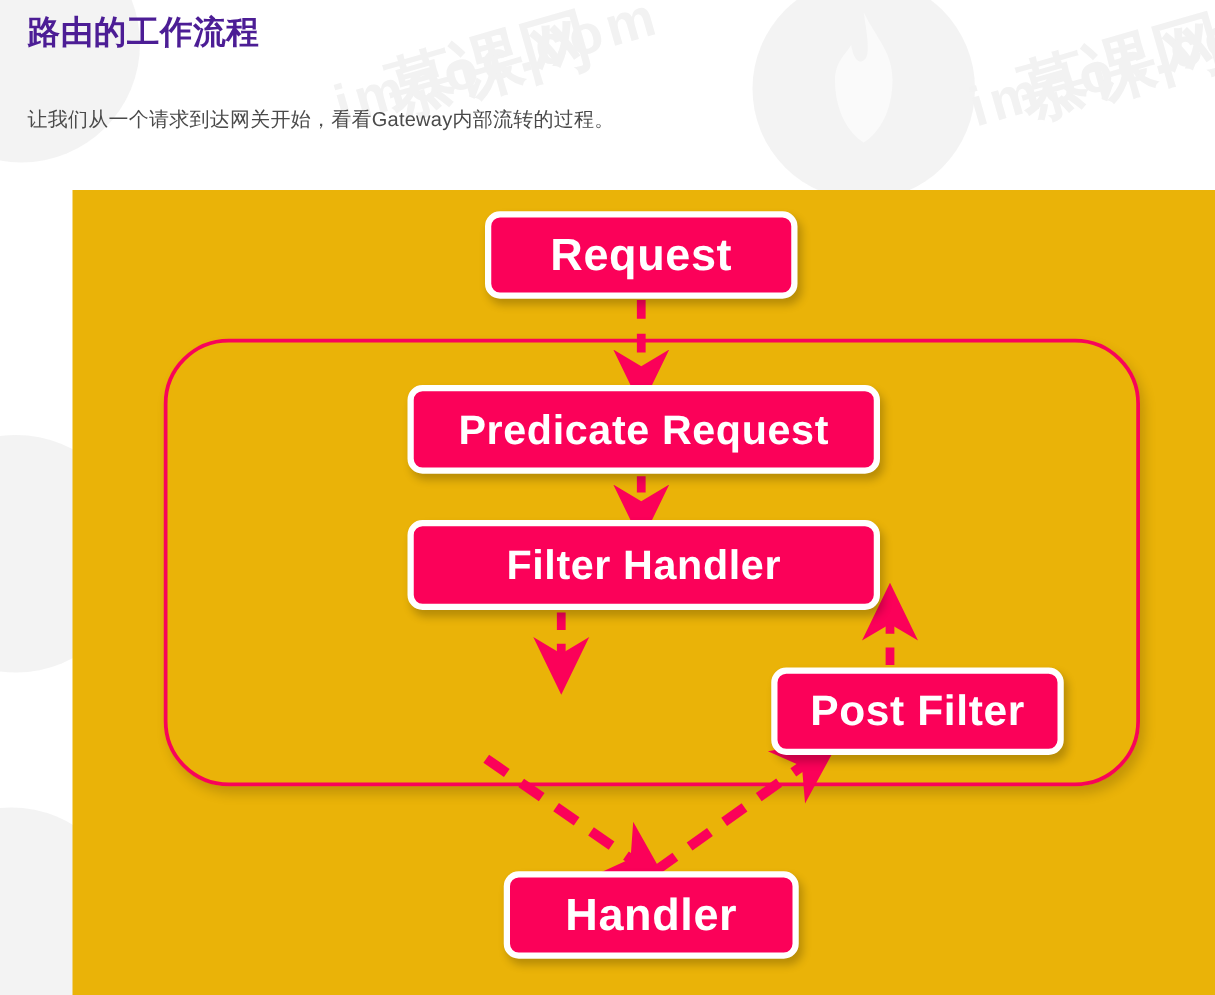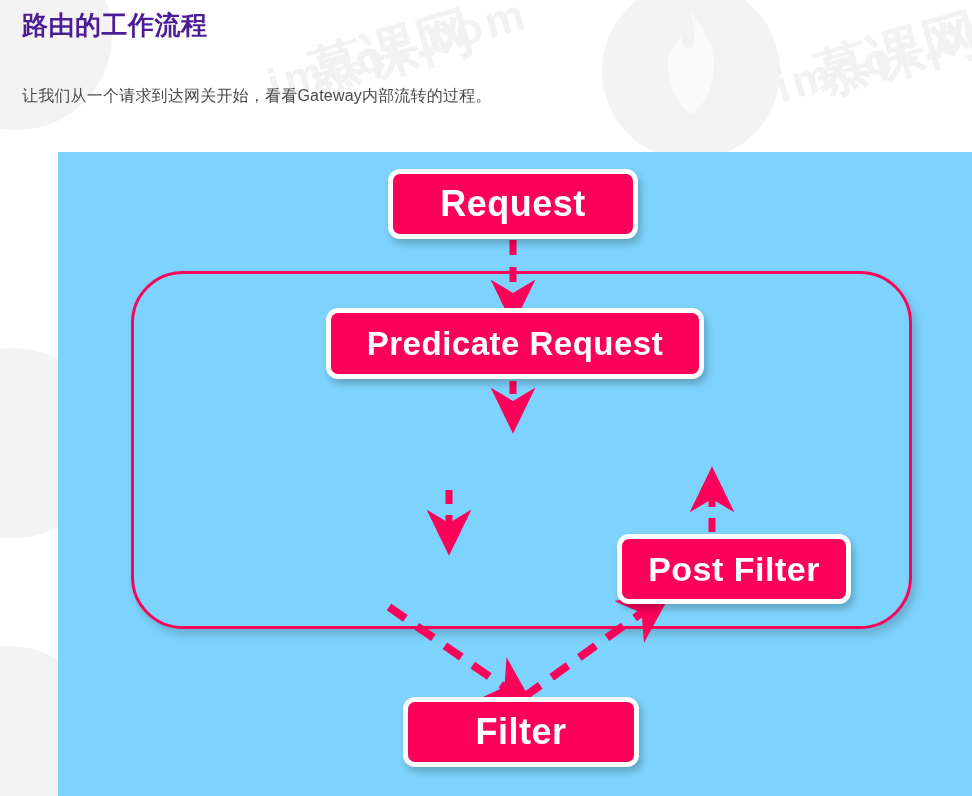--- a/index.html
+++ b/index.html
@@ -98,21 +98,21 @@
     text-align: right;
   }
 
   
   .diagram-panel {
     position: absolute;
     left: 58px;
     top: 152px;
     width: 914px;
     height: 644px;
-    background: #7dd3fc;
+    background: #eab308;
     z-index: 2;
   }
 
   .diagram-stage {
     position: absolute;
     inset: 0;
   }
 
   
   .gateway-container {
@@ -224,24 +224,27 @@
     </svg>
 
     <div class="node node-request">
       <span>Request</span>
     </div>
 
     <div class="node node-predicate">
       <span>Predicate Request</span>
     </div>
 
+    <div class="node node-filter">
+      <span>Filter Handler</span>
+    </div>
 
 
     <div class="node node-post">
       <span>Post Filter</span>
     </div>
 
     <div class="node node-service">
-      <span>Filter</span>
+      <span>Handler</span>
     </div>
 
   </div>
 </div>
 
 </body></html>

